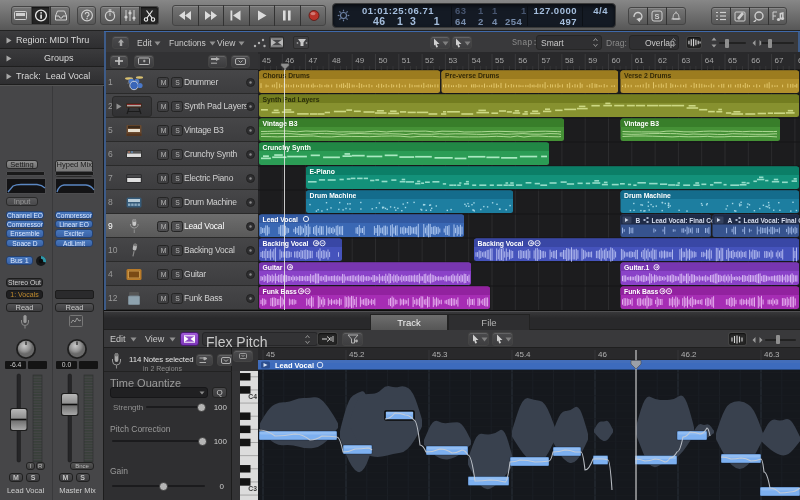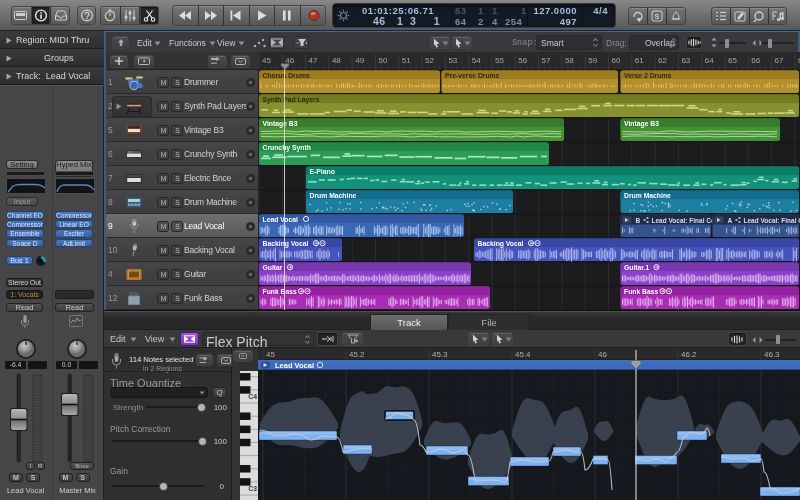--- a/index.html
+++ b/index.html
@@ -181,21 +181,21 @@
     </svg>
     <div class="t" style="left:16px;top:53px;font-size:9px;color:#d8d8d8;margin-left:28px;">Groups</div>
     <div class="abs" style="left:0;top:67px;width:104px;height:18px;background:linear-gradient(#3b3b3d,#2e2e30);border-bottom:1px solid #1e1e1e;"></div>
     <svg class="abs" style="left:6px;top:73px" width="6" height="7" viewBox="0 0 6 7">
       <path d="M0.5 0.5 L5.5 3.5 L0.5 6.5 Z" fill="#a8a8a8"></path>
     </svg>
     <div class="t" style="left:16px;top:71px;font-size:9px;color:#d8d8d8;">Track:&nbsp; Lead Vocal</div>
     <div class="abs" style="left:51.5px;top:85px;width:1px;height:415px;background:#39393b;"></div>
     <div class="abs" style="left:0px;top:85px;width:104px;height:1px;background:#555;"></div>
     <div class="abs" style="left:6px;top:159.5px;width:32px;height:9px;background:linear-gradient(#8f8f8f,#6f6f6f);border:1px solid #2a2a2a;border-radius:3px;color:#1a1a1a;font-size:7.5px;font-weight:normal;text-align:center;line-height:8px;white-space:nowrap;overflow:hidden;">Setting</div>
-    <div class="abs" style="left:55px;top:159.5px;width:38px;height:17px;background:linear-gradient(#8f8f8f,#6f6f6f);border:1px solid #2a2a2a;border-radius:3px;color:#1a1a1a;font-size:7.5px;font-weight:normal;text-align:center;line-height:8px;white-space:nowrap;overflow:hidden;">Hyped Mix</div>
+    <div class="abs" style="left:55px;top:159.5px;width:38px;height:17px;background:linear-gradient(#8f8f8f,#6f6f6f);border:1px solid #2a2a2a;border-radius:3px;color:#1a1a1a;font-size:7.5px;font-weight:normal;text-align:right;line-height:8px;white-space:nowrap;overflow:hidden;">Hyped Mix</div>
     <div class="abs" style="left:6px;top:171px;width:39px;height:5px;background:#1a1a1a;border-radius:1px;border:1px solid #4c4c4e;"></div>
     <div class="abs" style="left:55px;top:171px;width:39px;height:5px;background:#1a1a1a;border-radius:1px;border:1px solid #4c4c4e;"></div>
     <div class="abs" style="left:6px;top:178px;width:40px;height:16px;background:#131315;border:1px solid #4c4c4e;"></div>
     <svg class="abs" style="left:7px;top:179px" width="39" height="14" viewBox="0 0 39 14">
       <path d="M1 13 L6 7 Q9 5.5 14 5.5 L30 5.5 Q35 6 38 9" fill="none" stroke="#5b87c2" stroke-width="1.3"></path>
     </svg>
     <div class="abs" style="left:55px;top:178px;width:40px;height:16px;background:#131315;border:1px solid #4c4c4e;"></div>
     <svg class="abs" style="left:56px;top:179px" width="39" height="14" viewBox="0 0 39 14">
       <path d="M1 13 Q3 6.5 8 6 L30 6 Q35 6.5 38 11" fill="none" stroke="#5b87c2" stroke-width="1.3"></path>
     </svg>
@@ -692,21 +692,21 @@
     <div class="t" style="left:108px;top:173.0px;width:12px;font-size:8.5px;color:#9a9a9a;">7</div>
     <svg class="abs" style="left:124px;top:168.0px" width="20" height="20" viewBox="0 0 20 20">
       <rect x="2" y="6" width="16" height="9" rx="1.5" fill="#2e2e30"></rect>
       <rect x="3.2" y="10" width="13.6" height="4" fill="#e0e0e0"></rect>
       <rect x="3.2" y="7" width="13.6" height="2.2" fill="#48484a"></rect>
     </svg>
     <div class="abs" style="left:156.5px;top:172.5px;width:12.5px;height:11px;background:#3f3f41;border:1px solid #252525;border-radius:2.5px;"></div>
     <div class="abs" style="left:170.5px;top:172.5px;width:12.5px;height:11px;background:#3f3f41;border:1px solid #252525;border-radius:2.5px;"></div>
     <div class="t" style="left:156.5px;top:174.5px;width:14px;text-align:center;font-size:6.8px;color:#b8b8b8;">M</div>
     <div class="t" style="left:170.5px;top:174.5px;width:14px;text-align:center;font-size:6.8px;color:#b8b8b8;">S</div>
-    <div class="t" style="left:184px;top:173.0px;font-size:8.5px;color:#d2d2d2;letter-spacing:-0.2px;">Electric Bnce</div>
+    <div class="t" style="left:184px;top:173.0px;font-size:8.5px;color:#d2d2d2;letter-spacing:-0.2px;">Electric Piano</div>
     <svg class="abs" style="left:246px;top:174.0px" width="9" height="9" viewBox="0 0 9 9">
       <circle cx="4.5" cy="4.5" r="4" fill="#2e2e30" stroke="#222"></circle>
       <circle cx="4.5" cy="4.5" r="1.2" fill="#8a8a8a"></circle>
     </svg>
     <div class="abs" style="left:106px;top:190.0px;width:152px;height:24.0px;background:linear-gradient(#464648,#3d3d3f);border-bottom:1px solid #2a2a2a;"></div>
     <div class="t" style="left:108px;top:197.0px;width:12px;font-size:8.5px;color:#9a9a9a;">8</div>
     <svg class="abs" style="left:124px;top:192.0px" width="20" height="20" viewBox="0 0 20 20">
       <rect x="2.5" y="5.5" width="15" height="10" rx="1.5" fill="#355a78"></rect>
       <rect x="4" y="7" width="12" height="3" fill="#b8ccd8"></rect>
       <g fill="#88a8c0">

